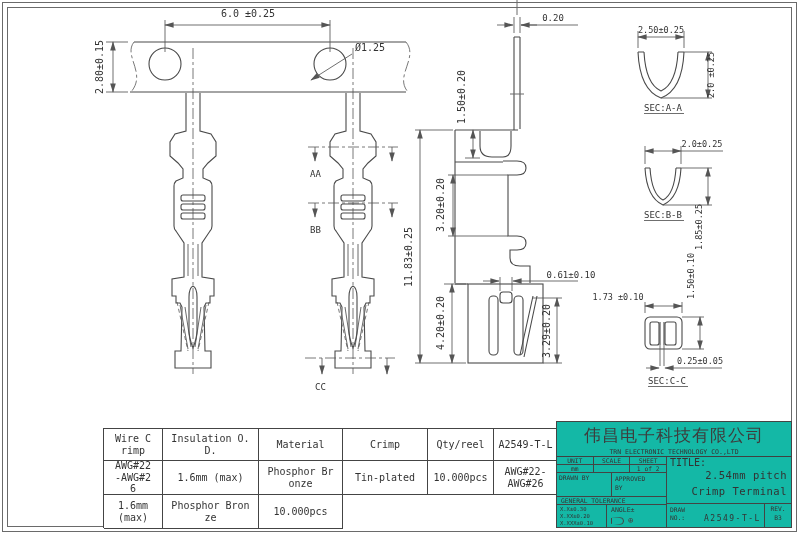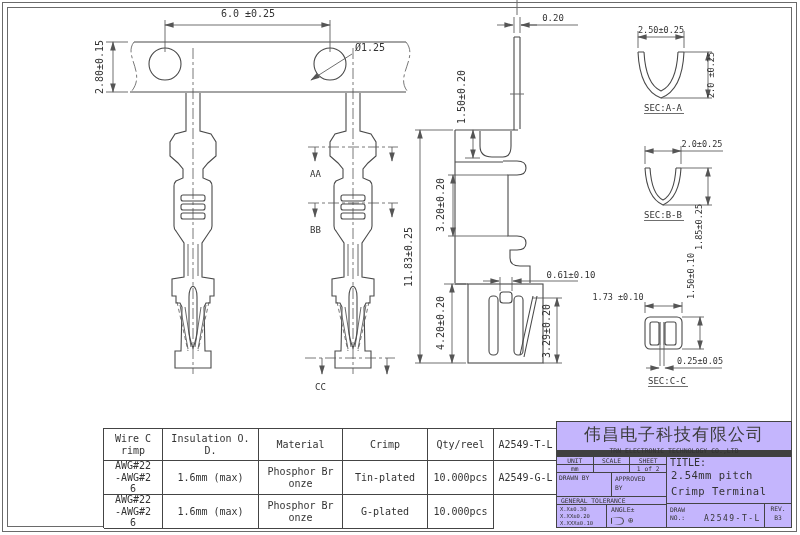--- a/index.html
+++ b/index.html
@@ -17,45 +17,45 @@
           display:grid;grid-template-columns:59px 96px 84px 85px 66px 64px;
           grid-template-rows:32px 34px 34px;border-top:1px solid #444;border-left:1px solid #444;
           box-sizing:border-box;background:#fff;}
   .ptable>div{border-right:1px solid #444;border-bottom:1px solid #444;
           display:flex;align-items:center;justify-content:center;text-align:center;
           font-size:10px;line-height:1.18;word-break:break-all;box-sizing:border-box;}
   .c0{padding:0 4px;} .c1{padding:0 10px;} .c2{padding:0 6px;}
   .c3{padding:0 6px;} .c4{padding:0 2px;} .c5{padding:0 1px;}
   
   .tblock{position:absolute;left:556px;top:421px;width:236px;height:107px;
-          border:1px solid #444;box-sizing:border-box;background:#c4b5fd;display:flex;flex-direction:column;}
+          border:1px solid #444;box-sizing:border-box;background:#14b8a6;display:flex;flex-direction:column;}
   .tb-company{height:28px;display:flex;align-items:center;justify-content:center;
           font-family:"DejaVu Serif",serif;font-size:17px;letter-spacing:1px;color:#3d3d3d;}
   .tb-company-en{height:10px;display:flex;align-items:flex-start;justify-content:center;
-          font-size:6.5px;border-bottom:7px solid #404040;box-sizing:border-box;}
+          font-size:6.5px;border-bottom:1px solid #404040;box-sizing:border-box;}
   .tb-body{flex:1;display:flex;}
   .tb-left{width:110px;border-right:1px solid #444;box-sizing:border-box;display:flex;flex-direction:column;}
   .tb-right{flex:1;display:flex;flex-direction:column;}
   .row-uss{display:flex;height:8px;border-bottom:1px solid #444;box-sizing:border-box;}
   .row-uss>div{flex:1;border-right:1px solid #444;box-sizing:border-box;font-size:6.3px;
           display:flex;align-items:center;justify-content:center;}
   .row-uss>div:last-child{border-right:none;}
   .row-vals{height:8px;}
   .row-drawn{display:flex;height:24px;border-bottom:1px solid #444;box-sizing:border-box;}
   .cell-drawn{width:55px;border-right:1px solid #444;box-sizing:border-box;font-size:6.3px;padding:1px 2px;}
   .cell-approved{flex:1;font-size:6.3px;padding:2px 12px 0 3px;line-height:1.3;}
   .row-gt{height:8px;border-bottom:1px solid #444;box-sizing:border-box;font-size:6.3px;
           display:flex;align-items:center;padding-left:4px;}
   .row-tol{flex:1;display:flex;}
   .cell-tol{width:50px;border-right:1px solid #444;box-sizing:border-box;font-size:5.5px;
           line-height:1.25;padding:1px 0 0 3px;}
   .cell-angle{flex:1;font-size:6.5px;padding:1px 0 0 4px;}
   .proj-symbols{display:flex;gap:4px;margin-top:2px;align-items:center;}
   .row-title-label{height:8px;font-size:10px;padding-left:3px;}
-  .cell-title{flex:1;display:flex;align-items:center;justify-content:center;text-align:left;
+  .cell-title{flex:1;display:flex;align-items:center;justify-content:center;text-align:right;
           font-size:10.5px;line-height:1.5;letter-spacing:0.5px;padding:0 4px;}
   .row-drawno{height:24px;border-top:1px solid #444;box-sizing:border-box;display:flex;}
   .cell-drawno-label{width:34px;font-size:6.3px;padding:2px 0 0 3px;line-height:1.3;}
   .cell-drawno-val{flex:1;display:flex;align-items:center;font-size:8px;letter-spacing:1.5px;padding-top:6px;}
   .cell-rev{width:27px;border-left:1px solid #444;box-sizing:border-box;display:flex;
           flex-direction:column;align-items:center;font-size:6.3px;padding-top:1px;line-height:1.4;}
   .trapezoid{width:13px;height:8px;border:1px solid #444;border-radius:1px 4px 4px 1px;
           border-right-width:1px;position:relative;box-sizing:border-box;
           clip-path:polygon(0 15%,100% 0,100% 100%,0 85%);}
   .circlecross{font-size:9px;line-height:1;color:#444;}
@@ -252,25 +252,23 @@
   <div class="c4">Crimp</div>
   <div class="c5">Qty/reel</div>
 
   <div class="c0">A2549-T-L</div>
   <div class="c1">AWG#22-AWG#26</div>
   <div class="c2">1.6mm (max)</div>
   <div class="c3">Phosphor Bronze</div>
   <div class="c4">Tin-plated</div>
   <div class="c5">10.000pcs</div>
 
-  <div class="c0">A2549-G-L</div>
   <div class="c1">AWG#22-AWG#26</div>
   <div class="c2">1.6mm (max)</div>
   <div class="c3">Phosphor Bronze</div>
-  <div class="c4">G-plated</div>
   <div class="c5">10.000pcs</div>
 </div>
 
 <div class="tblock">
   <div class="tb-company">伟昌电子科技有限公司</div>
   <div class="tb-company-en">TRN ELECTRONIC TECHNOLOGY CO.,LTD</div>
   <div class="tb-body">
     <div class="tb-left">
       <div class="row-uss">
         <div>UNIT</div>

